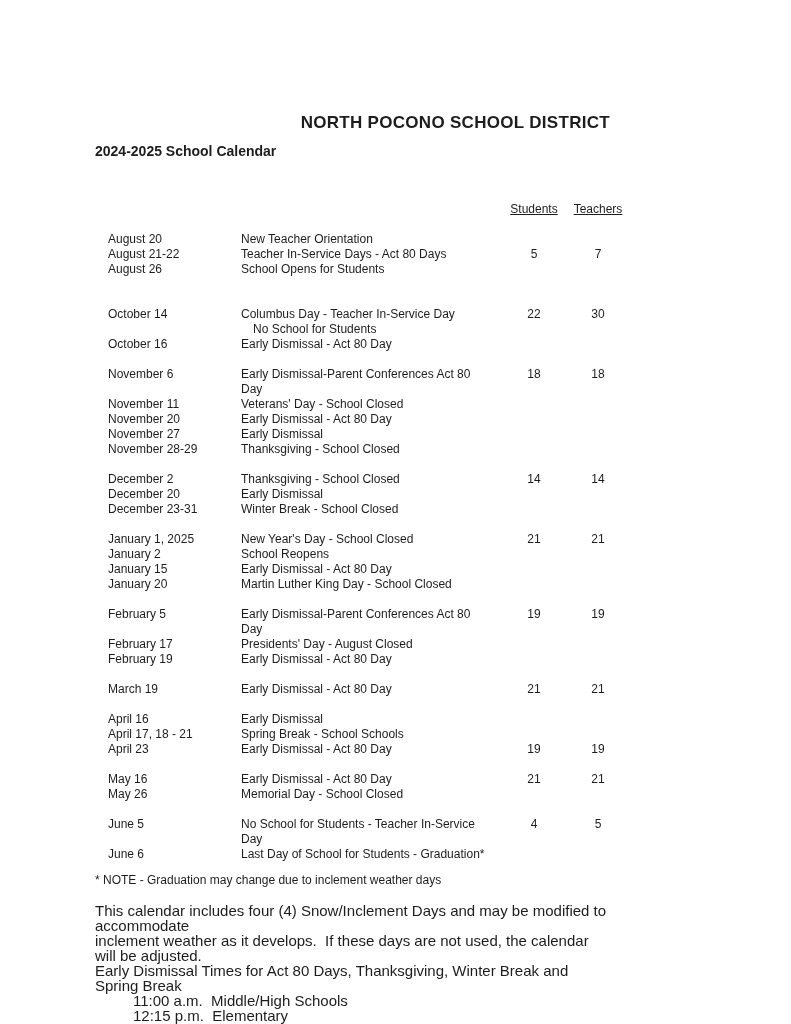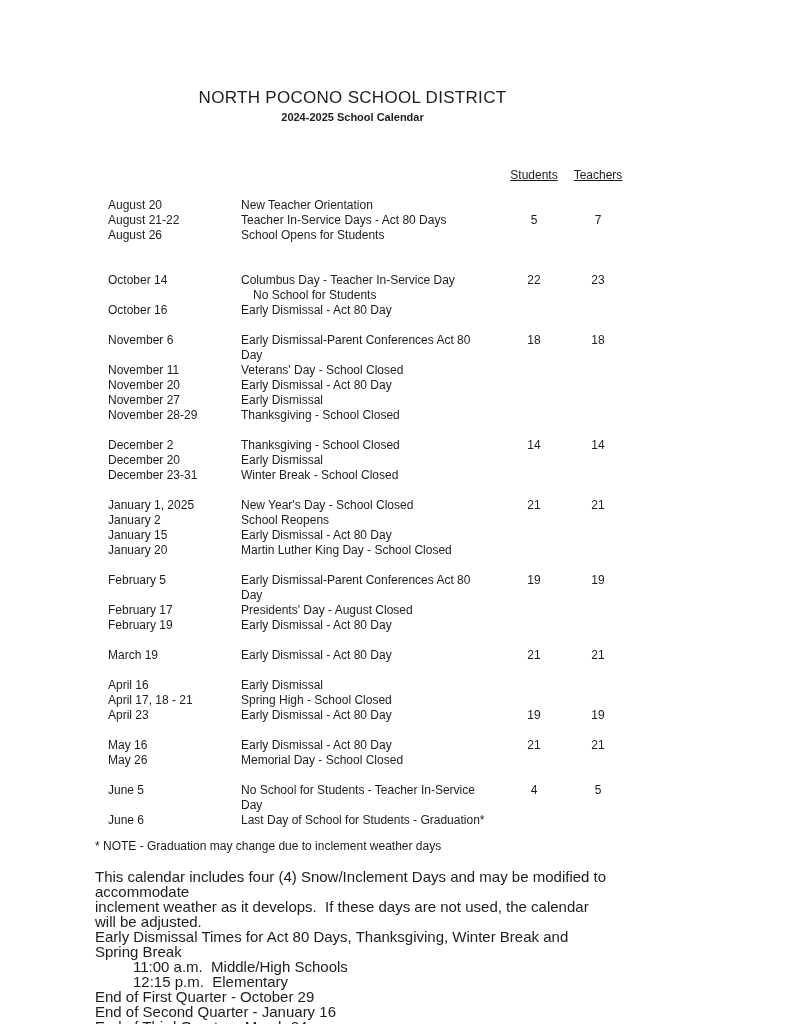--- a/index.html
+++ b/index.html
@@ -12,31 +12,32 @@
     color:#1d1d1d;
     overflow:hidden;
   }
   .content {
     position:absolute;
     left:95px; top:88px;
     width:515px;
   }
   .doc-title {
     font-size:17px;
-    font-weight:normal;
-    text-align:center;
+    font-weight:bold;
+    text-align:right;
     letter-spacing:0.3px;
     line-height:20px;
+    margin-top:25px;
   }
   .doc-subtitle {
-    font-size:11px;
+    font-size:14px;
     font-weight:bold;
-    text-align:center;
+    text-align:left;
     line-height:19px;
-    margin-top:0;
+    margin-top:9px;
   }
   table.cal {
     border-collapse:collapse;
     table-layout:fixed;
     width:100%;
     margin-top:11px;
     margin-left:13px;
   }
   col.c-date     { width:133px; }
   col.c-event    { width:254px; }
@@ -123,21 +124,21 @@
           <tr class="spacer">
             <td colspan="4"></td>
           </tr>
           <tr class="spacer">
             <td colspan="4"></td>
           </tr>
           <tr>
             <td class="date-cell">October 14</td>
             <td class="event-cell">Columbus Day - Teacher In-Service Day</td>
             <td class="students-cell">22</td>
-            <td class="teachers-cell">23</td>
+            <td class="teachers-cell">30</td>
           </tr>
           <tr>
             <td class="date-cell"></td>
             <td class="event-cell indent">No School for Students</td>
             <td class="students-cell"></td>
             <td class="teachers-cell"></td>
           </tr>
           <tr>
             <td class="date-cell">October 16</td>
             <td class="event-cell">Early Dismissal - Act 80 Day</td>
@@ -259,21 +260,21 @@
             <td colspan="4"></td>
           </tr>
           <tr>
             <td class="date-cell">April 16</td>
             <td class="event-cell">Early Dismissal</td>
             <td class="students-cell"></td>
             <td class="teachers-cell"></td>
           </tr>
           <tr>
             <td class="date-cell">April 17, 18 - 21</td>
-            <td class="event-cell">Spring High - School Closed</td>
+            <td class="event-cell">Spring Break - School Schools</td>
             <td class="students-cell"></td>
             <td class="teachers-cell"></td>
           </tr>
           <tr>
             <td class="date-cell">April 23</td>
             <td class="event-cell">Early Dismissal - Act 80 Day</td>
             <td class="students-cell">19</td>
             <td class="teachers-cell">19</td>
           </tr>
           <tr class="spacer">

